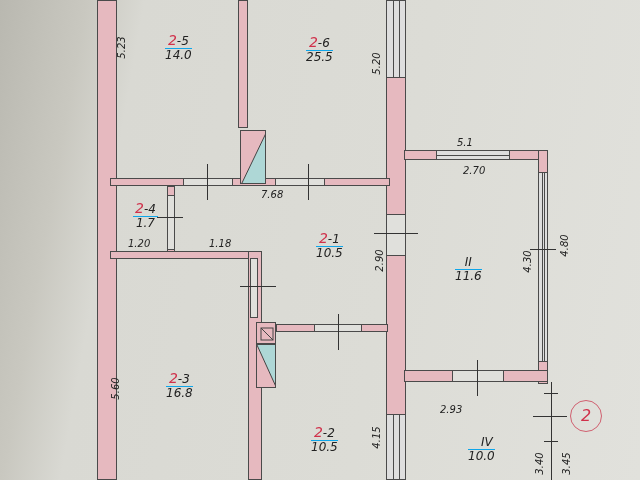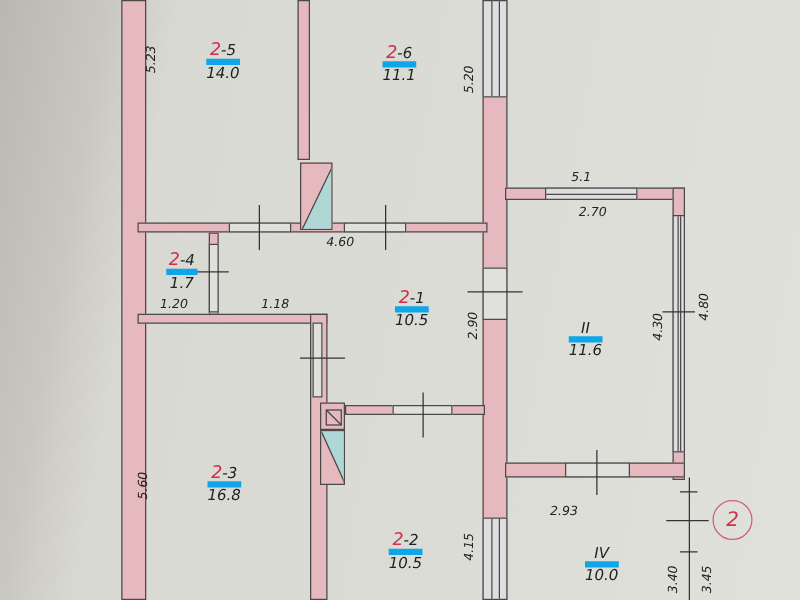--- a/index.html
+++ b/index.html
@@ -10,21 +10,21 @@
   }
   .wall { position: absolute; background: #e6b9bf; border: 1px solid #4a4a4a; box-sizing: border-box; }
   .window { position: absolute; background: #dedede; border: 1px solid #4a4a4a; box-sizing: border-box; }
   .window.v::before, .window.v::after { content: ""; position: absolute; top: 0; bottom: 0; width: 1px; background: #4a4a4a; }
   .window.v::before { left: 33%; } .window.v::after { left: 66%; }
   .window.h::before { content: ""; position: absolute; left: 0; right: 0; top: 45%; height: 1px; background: #4a4a4a; }
   .door { position: absolute; background: #e0e0dc; border: 1px solid #4a4a4a; box-sizing: border-box; }
   .tick-v { position: absolute; width: 1px; background: #333; }
   .tick-h { position: absolute; height: 1px; background: #333; }
   .room-label { position: absolute; text-align: center; font-style: italic; color: #222; font-size: 12px; line-height: 13px; }
-  .room-label .num { display: block; border-bottom: 5px solid #0ea5e9; padding: 0 2px; }
+  .room-label .num { display: block; border-bottom: 1px solid #0ea5e9; padding: 0 2px; }
   .room-label .num .floor { color: #d0304a; font-size: 14px; }
   .room-label .area { display: block; }
   .dim { position: absolute; font-size: 10px; font-style: italic; color: #222; white-space: nowrap; }
   .dim.rot { transform: rotate(-90deg); transform-origin: center; }
   .stair { position: absolute; border: 1px solid #4a4a4a; box-sizing: border-box; overflow: hidden; background: #e6b9bf; }
   .circle-mark { position: absolute; width: 30px; height: 30px; border: 1.5px solid #d06070; border-radius: 50%; color: #d0304a; font-size: 16px; text-align: center; line-height: 29px; font-style: italic; }
 </style>
 </head>
 <body>
 
@@ -94,21 +94,21 @@
   <div class="tick-h" style="left:544px;top:393px;width:14px;"></div>
   <div class="tick-h" style="left:533px;top:416px;width:34px;"></div>
   <div class="tick-h" style="left:544px;top:441px;width:14px;"></div>
 
   <div class="room-label" style="left:165px;top:34px;">
     <span class="num"><span class="floor">2</span><span>-5</span></span>
     <span class="area">14.0</span>
   </div>
   <div class="room-label" style="left:306px;top:36px;">
     <span class="num"><span class="floor">2</span><span>-6</span></span>
-    <span class="area">11.1</span>
+    <span class="area">25.5</span>
   </div>
   <div class="room-label" style="left:133px;top:202px;">
     <span class="num"><span class="floor">2</span><span>-4</span></span>
     <span class="area">1.7</span>
   </div>
   <div class="room-label" style="left:316px;top:232px;">
     <span class="num"><span class="floor">2</span><span>-1</span></span>
     <span class="area">10.5</span>
   </div>
   <div class="room-label" style="left:166px;top:372px;">
@@ -116,28 +116,28 @@
     <span class="area">16.8</span>
   </div>
   <div class="room-label" style="left:311px;top:426px;text-align:center;">
     <span class="num"><span class="floor">2</span><span>-2</span></span>
     <span class="area">10.5</span>
   </div>
   <div class="room-label" style="left:455px;top:256px;">
     <span class="num"><span>II</span></span>
     <span class="area">11.6</span>
   </div>
-  <div class="room-label" style="left:468px;top:436px;">
+  <div class="room-label" style="left:468px;top:436px;text-align:right;">
     <span class="num"><span>IV</span></span>
     <span class="area">10.0</span>
   </div>
 
   <div class="dim rot" style="left:110px;top:42px;">5.23</div>
   <div class="dim rot" style="left:365px;top:58px;">5.20</div>
-  <div class="dim" style="left:261px;top:189px;">4.60</div>
+  <div class="dim" style="left:261px;top:189px;">7.68</div>
   <div class="dim" style="left:128px;top:238px;">1.20</div>
   <div class="dim" style="left:209px;top:238px;">1.18</div>
   <div class="dim rot" style="left:368px;top:255px;">2.90</div>
   <div class="dim" style="left:457px;top:137px;">5.1</div>
   <div class="dim" style="left:463px;top:165px;text-align:right;">2.70</div>
   <div class="dim rot" style="left:516px;top:256px;">4.30</div>
   <div class="dim rot" style="left:553px;top:240px;">4.80</div>
   <div class="dim rot" style="left:104px;top:383px;">5.60</div>
   <div class="dim rot" style="left:365px;top:432px;">4.15</div>
   <div class="dim" style="left:440px;top:404px;">2.93</div>

